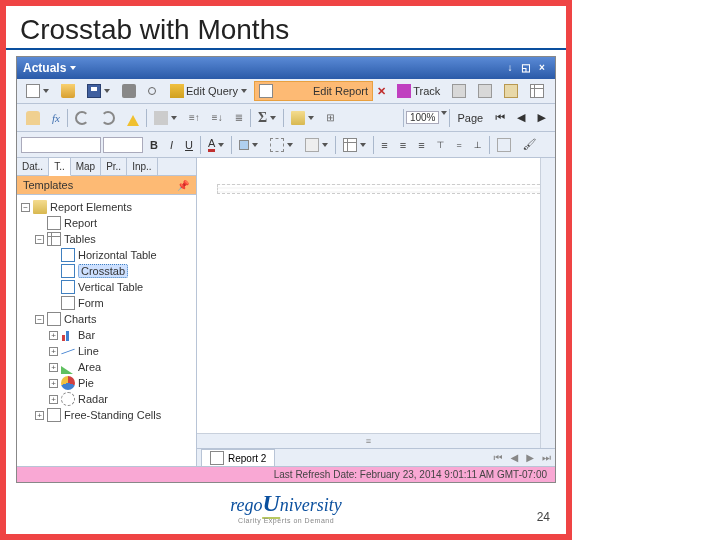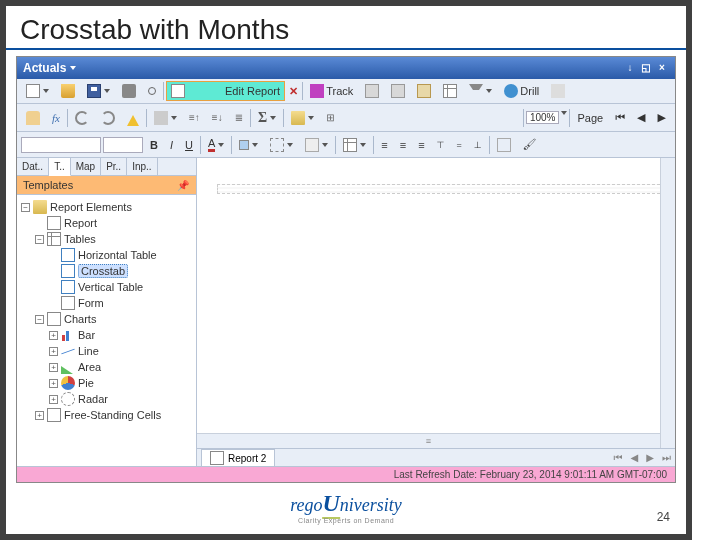--- a/index.html
+++ b/index.html
@@ -1,25 +1,25 @@
 <!DOCTYPE html>
 <html><head>
 <meta charset="utf-8">
 <style>
 * { box-sizing: border-box; margin: 0; padding: 0; }
 body { font-family: Arial, sans-serif; background: #fff; width: 720px; height: 540px; overflow: hidden; }
-.slide { border: 6px solid #404040; width: 692px; height: 540px; position: relative; background: #fff; }
+.slide { border: 6px solid #ef4444; width: 572px; height: 540px; position: relative; background: #fff; }
 .slide-title { font-size: 28px; font-family: Verdana, sans-serif; color: #222; padding: 8px 14px 2px 14px; border-bottom: 2px solid #0a4f9e; }
 .app { margin: 6px 10px 0 10px; border: 1px solid #888; position: relative; }
 .titlebar { background: linear-gradient(#5a8ad6, #2a5aa8); color: #fff; height: 22px; display: flex; align-items: center; padding: 0 6px; font-size: 12px; font-weight: bold; }
 .titlebar .spacer { flex: 1; }
 .titlebar .winbtn { width: 14px; height: 14px; margin-left: 2px; color: #fff; font-size: 10px; text-align: center; line-height: 14px; cursor: pointer; }
 .toolbar { background: #e8eef7; border-bottom: 1px solid #b8c4d6; padding: 2px 4px; display: flex; align-items: center; gap: 2px; font-size: 11px; color: #333; min-height: 24px; flex-wrap: nowrap; overflow: hidden; }
 .tbtn { display: inline-flex; align-items: center; gap: 2px; padding: 2px 4px; border: 1px solid transparent; cursor: pointer; background: transparent; font-size: 11px; white-space: nowrap; }
-.tbtn.active { border: 1px solid #e8a040; background: #5eead4; gap: 40px; }
+.tbtn.active { border: 1px solid #e8a040; background: #fdba74; gap: 40px; }
 .sep { width: 1px; height: 18px; background: #aab8cc; }
 .icon { display: inline-block; width: 14px; height: 14px; position: relative; }
 .ico-doc { background: #fff; border: 1px solid #888; }
 .ico-open { background: linear-gradient(#f8d070,#d8a030); border-radius: 0 0 2px 2px; position: relative; }
 .ico-save { background: #4060a0; border: 1px solid #2a4070; }
 .ico-save::after { content:""; position:absolute; top:2px; left:3px; width:6px; height:4px; background:#fff; }
 .ico-print { background: #888; border-radius: 2px; }
 .ico-search { border: 1px solid #666; border-radius: 50%; width:8px; height:8px; }
 .ico-edit { background: linear-gradient(#f0c040,#d0a020); }
 .ico-refresh { border: 2px solid #3080c0; border-radius: 50%; border-top-color: transparent; }
@@ -112,20 +112,25 @@
           <span class="icon ico-save"></span>
           <span class="caret"></span>
         </div>
       <div class="tbtn">
           <span class="icon ico-print"></span>
         </div>
       <div class="tbtn">
           <span class="icon ico-search"></span>
         </div>
       <div class="sep"></div>
+      <div class="tbtn">
+          <span class="icon ico-edit"></span>
+          <span>Edit Query</span>
+          <span class="caret"></span>
+        </div>
       <div class="tbtn active">
           <span class="icon ico-doc"></span>
           <span>Edit Report</span>
         </div>
       <div style="color:#c03030;font-weight:bold;padding:0 2px">✕</div>
       <div class="sep"></div>
       <div class="tbtn">
           <span class="icon ico-track"></span>
           <span>Track</span>
         </div>

